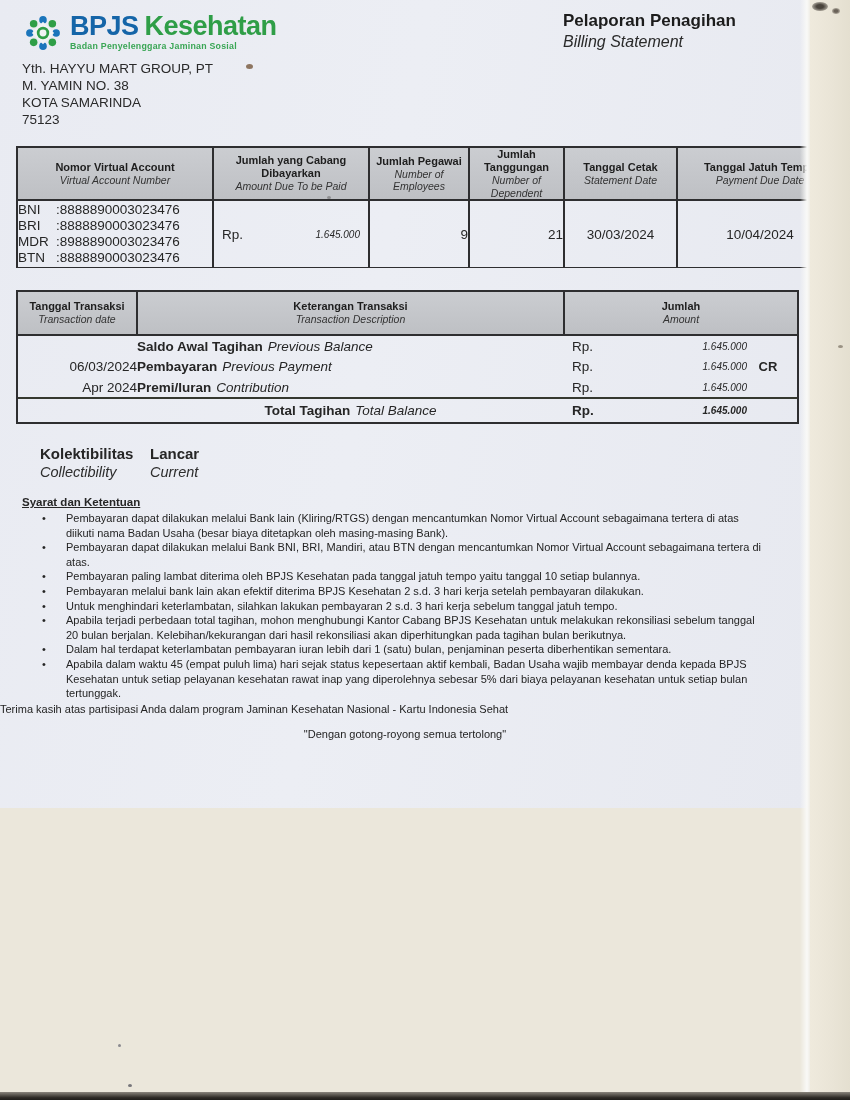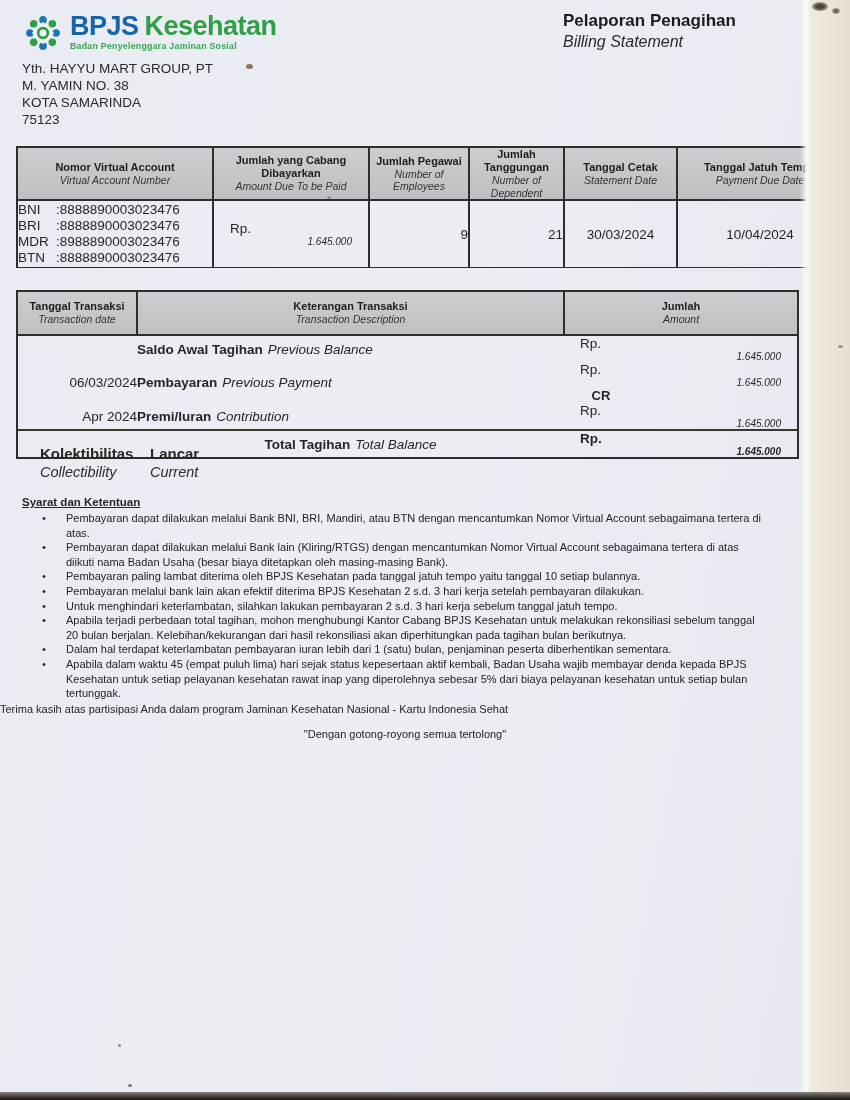--- a/index.html
+++ b/index.html
@@ -3,21 +3,21 @@
 <meta charset="utf-8">
 <style>
   html,body{margin:0;padding:0;}
   body{
     width:850px;height:1100px;overflow:hidden;position:relative;
     font-family:"Liberation Sans", sans-serif;
     background:#ebe7db;
   }
   
   .paper{
-    position:absolute;left:0;top:0;width:810px;height:1100px;
+    position:absolute;left:0;top:0;width:810px;height:808px;
     background:linear-gradient(100deg,#e9ebf2 0%,#eceef4 45%,#e7e9f0 100%);
     color:#262626;
   }
   .paper-edge-highlight{
     position:absolute;left:800px;top:0;width:10px;height:1100px;
     background:linear-gradient(90deg,rgba(255,255,255,0),#f9f9f7 70%,#efede6);
   }
   .scanner-band-right{
     position:absolute;left:810px;top:0;width:40px;height:1100px;
     background:linear-gradient(90deg,#efeadd,#e9e4d6 60%,#e4dfd0);
@@ -55,21 +55,21 @@
   .t1{width:826px;}
   .t1 th,.t1 td,.t2 th,.t2 td{border:2px solid #2e2e30;padding:0;vertical-align:middle;}
   th{background:linear-gradient(180deg,#cbcdd1,#bec0c4);font-weight:normal;}
   .hdr-id{font-weight:bold;font-size:11px;line-height:13px;color:#1e1e1e;text-align:center;}
   .hdr-en{font-style:italic;font-size:10.5px;line-height:12.5px;color:#333;text-align:center;}
   .t1 .hrow{height:52px;}
   .t1 .brow{height:68px;}
   .va-cell{padding:2px 4px 2px 7px;}
   .va-line{font-size:13.5px;line-height:16px;white-space:nowrap;}
   .va-bank{display:inline-block;width:38px;}
-  .amt-flex{display:flex;padding:0 16px;flex-direction:column;}
+  .amt-flex{display:flex;align-items:center;padding:0 8px;}
   .amt-cur{font-size:13.5px;}
   .amt-val{flex:1;text-align:right;font-size:10px;font-style:italic;}
   .num-cell{text-align:right;padding-right:7px;font-size:13.5px;}
   .date-cell{text-align:center;font-size:13.5px;}
 
   .tbl2-wrap{position:absolute;left:16px;top:290px;}
   .t2{width:781px;}
   .t2 .hrow{height:44px;}
   .t2 td{border:none;}
   .t2 tbody tr{height:21px;}
@@ -290,22 +290,22 @@
     </div>
     <div class="row">
       <span class="col-label c-en">Collectibility</span>
       <span class="c-en">Current</span>
     </div>
   </div>
 
   <div class="terms">
     <div class="terms-heading">Syarat dan Ketentuan</div>
     <ul>
+      <li>Pembayaran dapat dilakukan melalui Bank lain (Kliring/RTGS) dengan mencantumkan Nomor Virtual Account sebagaimana tertera di atas diikuti nama Badan Usaha (besar biaya ditetapkan oleh masing-masing Bank).</li>
       <li>Pembayaran dapat dilakukan melalui Bank BNI, BRI, Mandiri, atau BTN dengan mencantumkan Nomor Virtual Account sebagaimana tertera di atas.</li>
-      <li>Pembayaran dapat dilakukan melalui Bank lain (Kliring/RTGS) dengan mencantumkan Nomor Virtual Account sebagaimana tertera di atas diikuti nama Badan Usaha (besar biaya ditetapkan oleh masing-masing Bank).</li>
       <li>Pembayaran paling lambat diterima oleh BPJS Kesehatan pada tanggal jatuh tempo yaitu tanggal 10 setiap bulannya.</li>
       <li>Pembayaran melalui bank lain akan efektif diterima BPJS Kesehatan 2 s.d. 3 hari kerja setelah pembayaran dilakukan.</li>
       <li>Untuk menghindari keterlambatan, silahkan lakukan pembayaran 2 s.d. 3 hari kerja sebelum tanggal jatuh tempo.</li>
       <li>Apabila terjadi perbedaan total tagihan, mohon menghubungi Kantor Cabang BPJS Kesehatan untuk melakukan rekonsiliasi sebelum tanggal 20 bulan berjalan. Kelebihan/kekurangan dari hasil rekonsiliasi akan diperhitungkan pada tagihan bulan berikutnya.</li>
       <li>Dalam hal terdapat keterlambatan pembayaran iuran lebih dari 1 (satu) bulan, penjaminan peserta diberhentikan sementara.</li>
       <li>Apabila dalam waktu 45 (empat puluh lima) hari sejak status kepesertaan aktif kembali, Badan Usaha wajib membayar denda kepada BPJS Kesehatan untuk setiap pelayanan kesehatan rawat inap yang diperolehnya sebesar 5% dari biaya pelayanan kesehatan untuk setiap bulan tertunggak.</li>
     </ul>
   </div>
 
   <div class="thanks">Terima kasih atas partisipasi Anda dalam program Jaminan Kesehatan Nasional - Kartu Indonesia Sehat</div>

